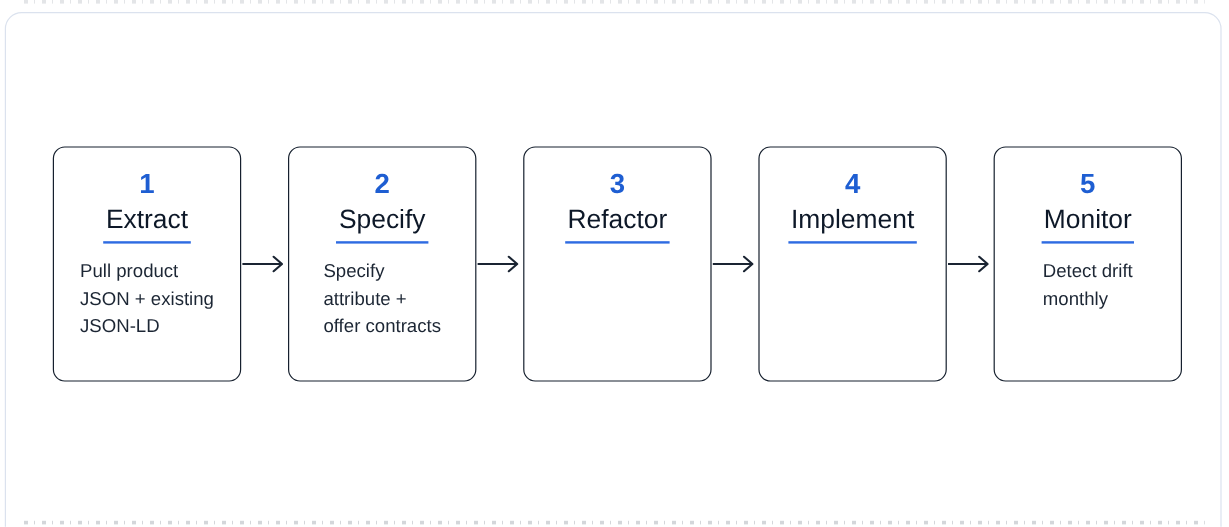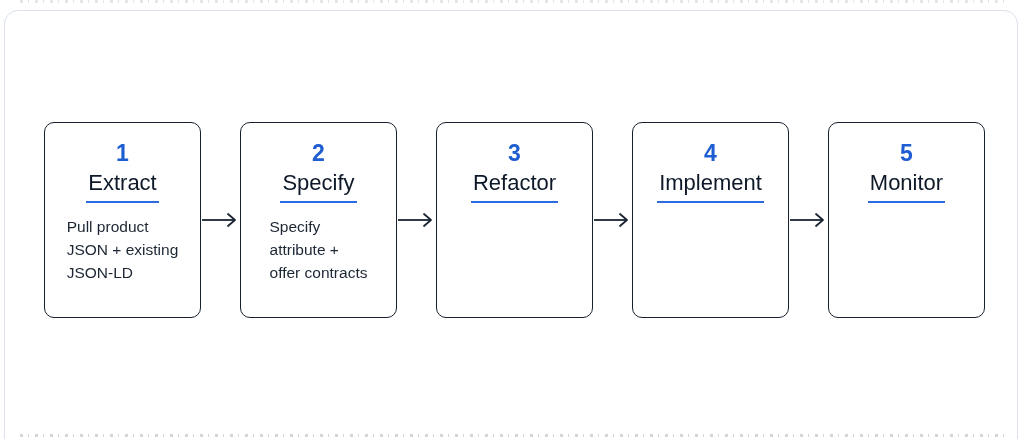--- a/index.html
+++ b/index.html
@@ -104,19 +104,21 @@
     <div class="arrow">
       <svg width="39" height="16" viewBox="0 0 39 16">
         <line x1="1" y1="8" x2="33" y2="8" stroke="var(--arrow-color)" stroke-width="1.8"></line>
         <polyline points="27,2 34,8 27,14" fill="none" stroke="var(--arrow-color)" stroke-width="1.8" stroke-linecap="round" stroke-linejoin="round"></polyline>
       </svg>
     </div>
 
     <div class="step-box">
       <div class="step-number">5</div>
       <div class="step-title">Monitor</div>
+      <div class="step-desc">Detect drift
+monthly</div>
     </div>
 
   </div>
 
   <div class="edge-artifact bottom"></div>
 
 </div>
 
 </body></html>

